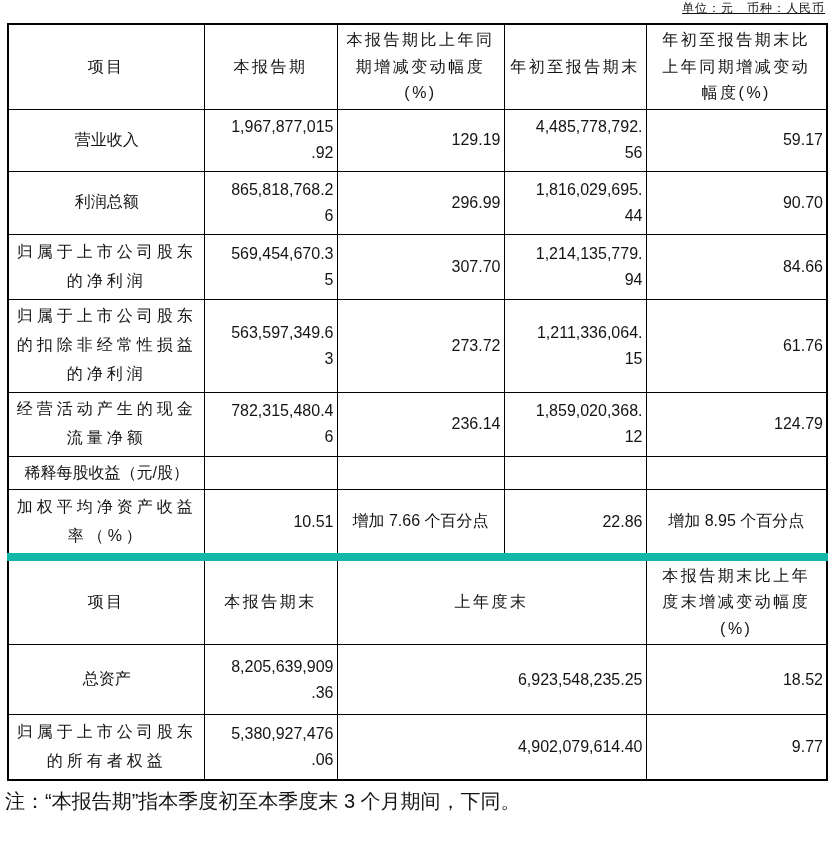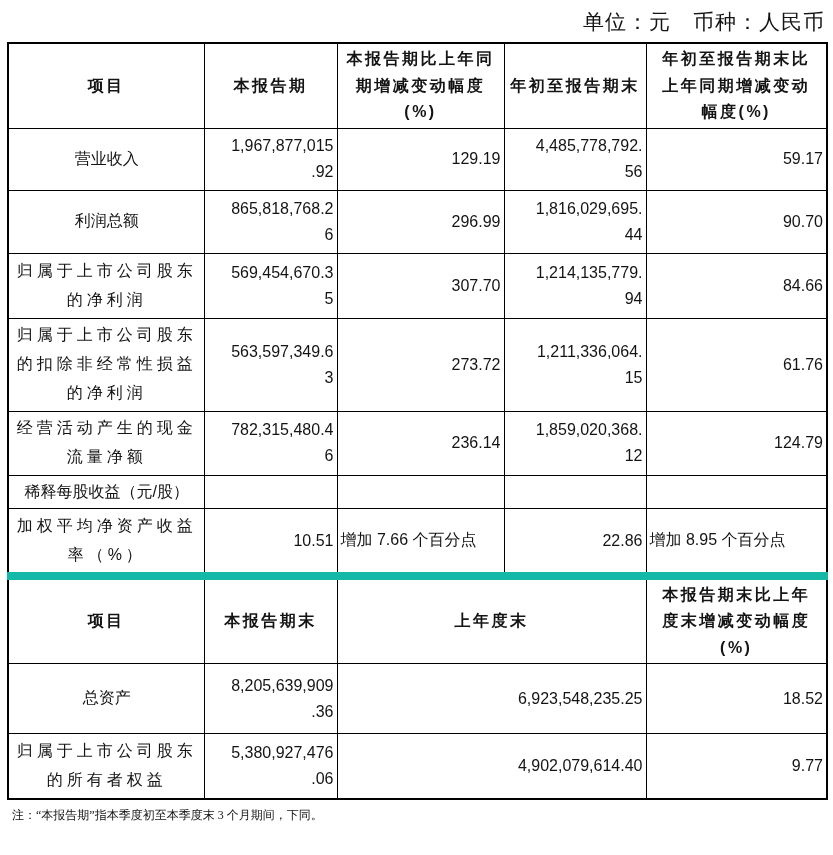--- a/index.html
+++ b/index.html
@@ -4,66 +4,66 @@
 <style>
   html,body { margin:0; padding:0; background:#ffffff; }
   body {
     width:833px; height:855px;
     font-family:"Liberation Sans", sans-serif;
     color:#141414;
     -webkit-font-smoothing:antialiased;
   }
   .unit-note {
     text-align:right;
-    font-size:21px;
-    padding:8px 8px 6px 0;
+    font-size:12px;
+    padding:0 8px 6px 0;
     letter-spacing:1px;
+    text-decoration:underline;
   }
   table.fin {
     border-collapse:collapse;
     table-layout:fixed;
     margin-left:7px;
     width:819px;
     border:2px solid #000;
   }
   th, td {
     border:1px solid #000;
     vertical-align:middle;
     font-size:16px;
     padding:2px 3px;
     overflow:hidden;
     word-break:keep-all;
   }
   th {
-    font-weight:bold;
+    font-weight:normal;
     white-space:pre-line;
     letter-spacing:2.5px;
     line-height:1.65;
   }
   td.item {
     text-align:center;
     white-space:pre-line;
     line-height:1.8;
     padding-left:4px;
   }
   td.item.spread { letter-spacing:4px; }
   td.num {
     text-align:right;
     white-space:pre-line;
     line-height:1.62;
     padding-right:3px;
   }
   td.chg {
-    text-align:left;
+    text-align:center;
   }
   tr.sep th { border-top:8px solid #14b8a6; }
   .footnote {
-    margin:7px 0 0 12px;
-    font-size:12px;
-    font-family:Liberation Serif, serif;
+    margin:7px 0 0 5px;
+    font-size:20px;
   }
 </style>
 </head>
 <body>
 
 <div class="unit-note">单位：元　币种：人民币</div>
 
 <table class="fin">
   <colgroup>
     <col style="width:196px">

